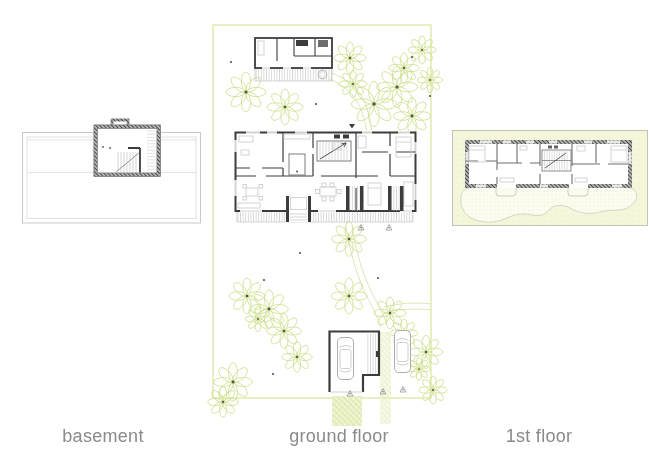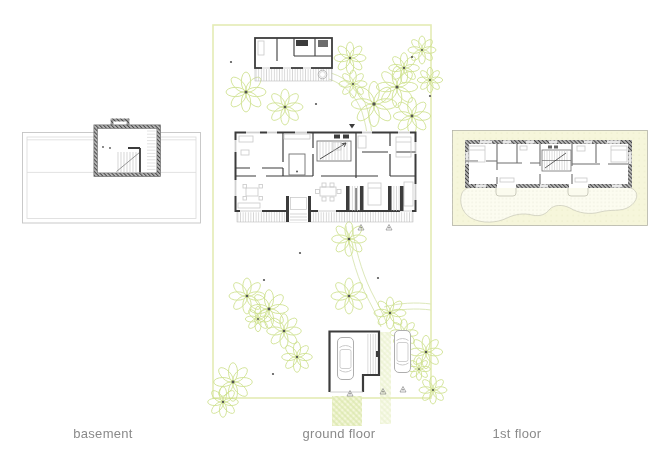--- a/index.html
+++ b/index.html
@@ -1,18 +1,18 @@
 <!DOCTYPE html>
 <html style="--c-wall_dark: #3c3c3c; --c-line_light: #c4c4c4; --c-furniture: #c9c9c9; --c-tree_green: #cde08c; --c-boundary_green: #e4ecb5; --c-path_green: #dde8ba; --c-lawn_hatch: #c9dc8e; --c-panel_yellow: #f6f6db; --c-panel_border: #b3b3a6; --c-label_gray: #8a8a8a; --c-marker_dark: #555555;"><head>
 <meta charset="utf-8">
 <style>
   html,body{margin:0;padding:0;background:#fff;width:650px;height:460px;overflow:hidden}
   .screen{position:relative;width:650px;height:460px;font-family:"Liberation Sans",sans-serif;background:#fff}
   .screen > svg{position:absolute;left:0;top:0}
-  .floor-label{position:absolute;top:426px;transform:translateX(-50%);font-size:13px;
+  .floor-label{position:absolute;top:426px;transform:translateX(-50%);font-size:18px;
     color:var(--c-label_gray,#8a8a8a);letter-spacing:.3px;white-space:nowrap}
 
   
   .w-dark{stroke:var(--c-wall_dark,#3c3c3c);fill:none}
   .w-dark-f{fill:var(--c-wall_dark,#3c3c3c);stroke:none}
   .mid{stroke:#6e6e6e;fill:none}
   .lite{stroke:var(--c-line_light,#c4c4c4);fill:none}
   .xlite{stroke:#dadada;fill:none}
   .furn{stroke:var(--c-furniture,#c9c9c9);fill:none}
   .white-f{fill:#ffffff}
@@ -441,14 +441,14 @@
       <g>
         <rect class="w-dark-f" x="548" y="145.5" width="4" height="3" opacity="0.8"></rect>
         <rect class="w-dark-f" x="554" y="145.5" width="4" height="3" opacity="0.8"></rect>
       </g>
     </g>
   </g>
 </svg>
 
 <div class="floor-label" style="left:103px">basement</div>
 <div class="floor-label" style="left:339px">ground floor</div>
-<div class="floor-label" style="left:517px">1st floor</div>
+<div class="floor-label" style="left:539px">1st floor</div>
 </div>
 
 </body></html>

